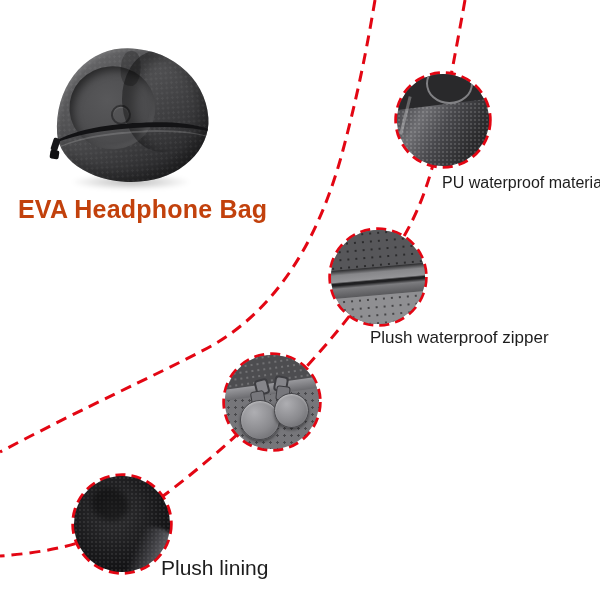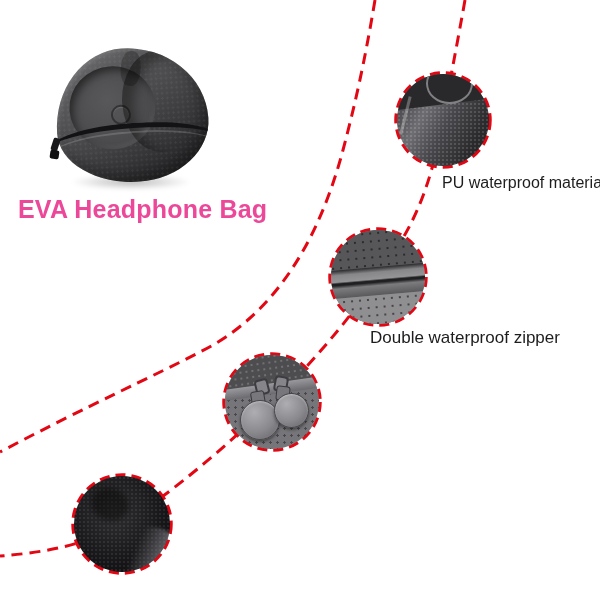--- a/index.html
+++ b/index.html
@@ -31,21 +31,21 @@
   .bag-notch{left:45%;top:2%;width:13%;height:26%;border-radius:45%;
     background:rgba(0,0,0,.22);transform:rotate(8deg);}
   .bag-seam{left:-6%;top:56%;width:112%;height:36%;border-radius:50% 50% 0 0/40% 40% 0 0;
     border-top:5px solid #131315;}
   .bag-seam2{left:-6%;top:62%;width:112%;height:36%;border-radius:50% 50% 0 0/40% 40% 0 0;
     border-top:2px solid rgba(255,255,255,.16);}
   .bag-pull{left:2px;top:96px;width:7px;height:13px;background:#18181a;border-radius:2px;transform:rotate(18deg);}
   .bag-pull2{left:0px;top:108px;width:9px;height:9px;background:#101012;border-radius:2px;transform:rotate(8deg);}
 
   
-  .title{left:18px;top:195px;font-size:25px;font-weight:700;letter-spacing:.2px;color:#ec4899;white-space:nowrap;}
+  .title{left:18px;top:195px;font-size:25px;font-weight:700;letter-spacing:.2px;color:#c2410c;white-space:nowrap;}
   .lbl{white-space:nowrap;color:#1d1d1d;}
   .lbl-pu{left:442px;top:174px;font-size:16px;}
   .lbl-trans{left:370px;top:328px;font-size:17px;}
   .lbl-double{left:279px;top:461px;font-size:20px;}
   .lbl-plush{left:161px;top:556px;font-size:21px;}
 
   
   .cfill{border-radius:50%;overflow:hidden;}
   .tilt{position:absolute;left:-18%;top:-18%;width:136%;height:136%;}
 
@@ -162,15 +162,16 @@
     <div class="abs lz-disc d2"></div>
   </div>
 
   <div class="abs cfill c-plush">
     <div class="abs pl-fuzz"></div>
     <div class="abs pl-blotch"></div>
     <div class="abs pl-sheen"></div>
   </div>
 
   <div class="abs lbl lbl-pu">PU waterproof material</div>
-  <div class="abs lbl lbl-trans">Double waterproof zipper</div>
+  <div class="abs lbl lbl-trans">Plush waterproof zipper</div>
+  <div class="abs lbl lbl-plush">Plush lining</div>
 
 </div>
 
 </body></html>

